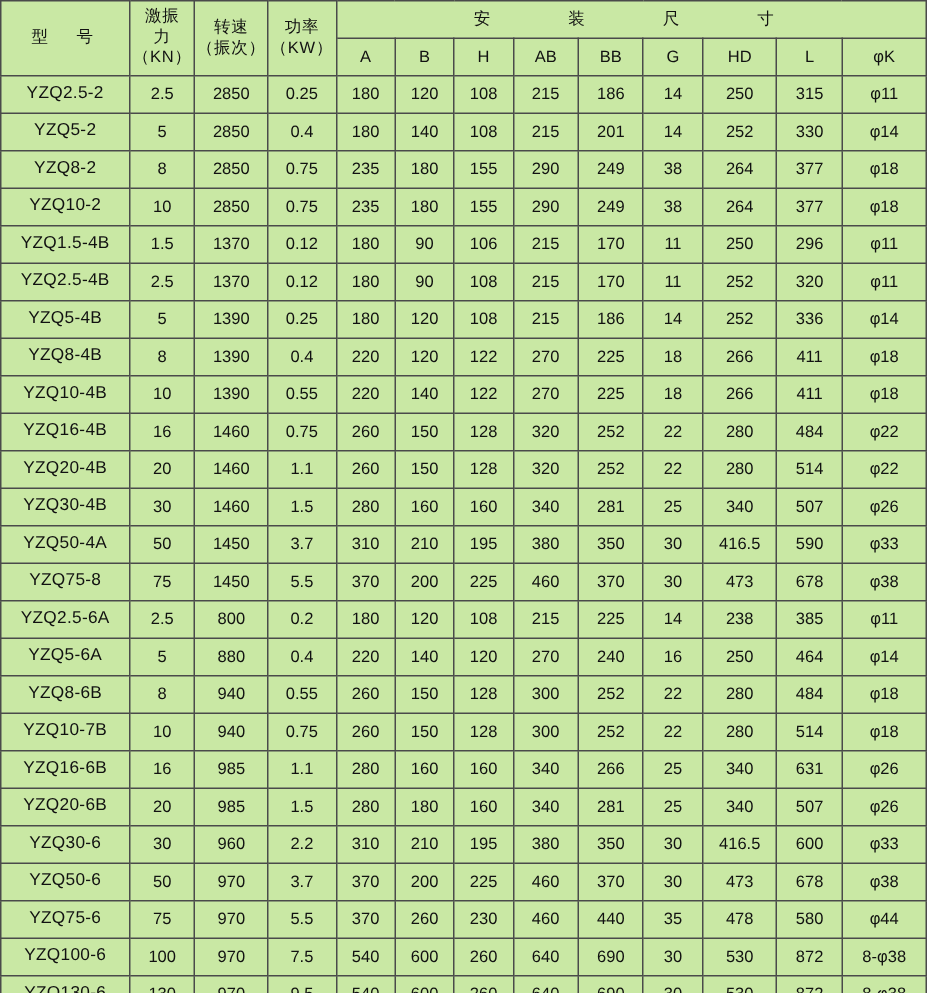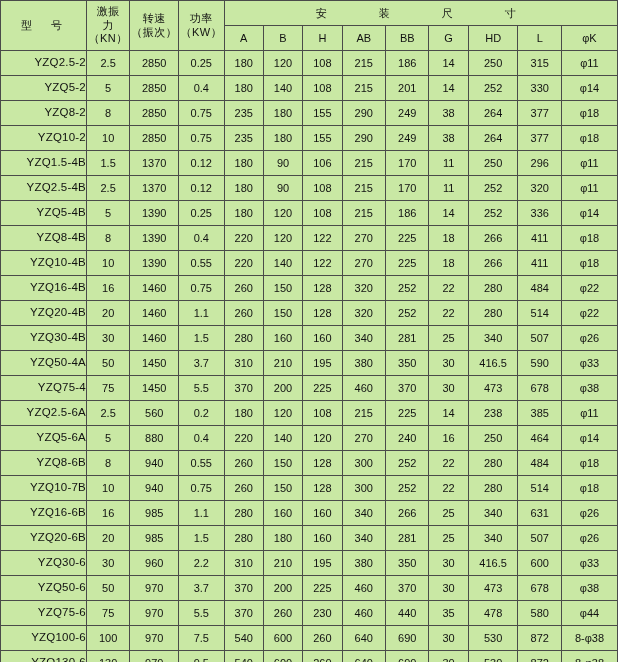--- a/index.html
+++ b/index.html
@@ -60,21 +60,21 @@
   .sub-head td {
     font-weight: bold;
     height: 22px;
     font-size: 11.5px;
   }
   tbody td.model {
     font-size: 11.5px;
     letter-spacing: 0.2px;
   }
   tbody tr td:first-child {
-    text-align: right;
+    text-align: center;
   }
   .colA { width: 83px; }
   .colF { width: 42px; }
   .colN { width: 47px; }
   .colP { width: 44px; }
   .cd   { width: 38px; }
   .cdw  { width: 42px; }
   .chd  { width: 48px; }
   .ck   { width: 54px; }
 </style>
@@ -318,38 +318,38 @@
           <td>210</td>
           <td>195</td>
           <td>380</td>
           <td>350</td>
           <td>30</td>
           <td>416.5</td>
           <td>590</td>
           <td>φ33</td>
         </tr>
         <tr>
-          <td class="model">YZQ75-4</td>
+          <td class="model">YZQ75-8</td>
           <td>75</td>
           <td>1450</td>
           <td>5.5</td>
           <td>370</td>
           <td>200</td>
           <td>225</td>
           <td>460</td>
           <td>370</td>
           <td>30</td>
           <td>473</td>
           <td>678</td>
           <td>φ38</td>
         </tr>
         <tr>
           <td class="model">YZQ2.5-6A</td>
           <td>2.5</td>
-          <td>560</td>
+          <td>800</td>
           <td>0.2</td>
           <td>180</td>
           <td>120</td>
           <td>108</td>
           <td>215</td>
           <td>225</td>
           <td>14</td>
           <td>238</td>
           <td>385</td>
           <td>φ11</td>

